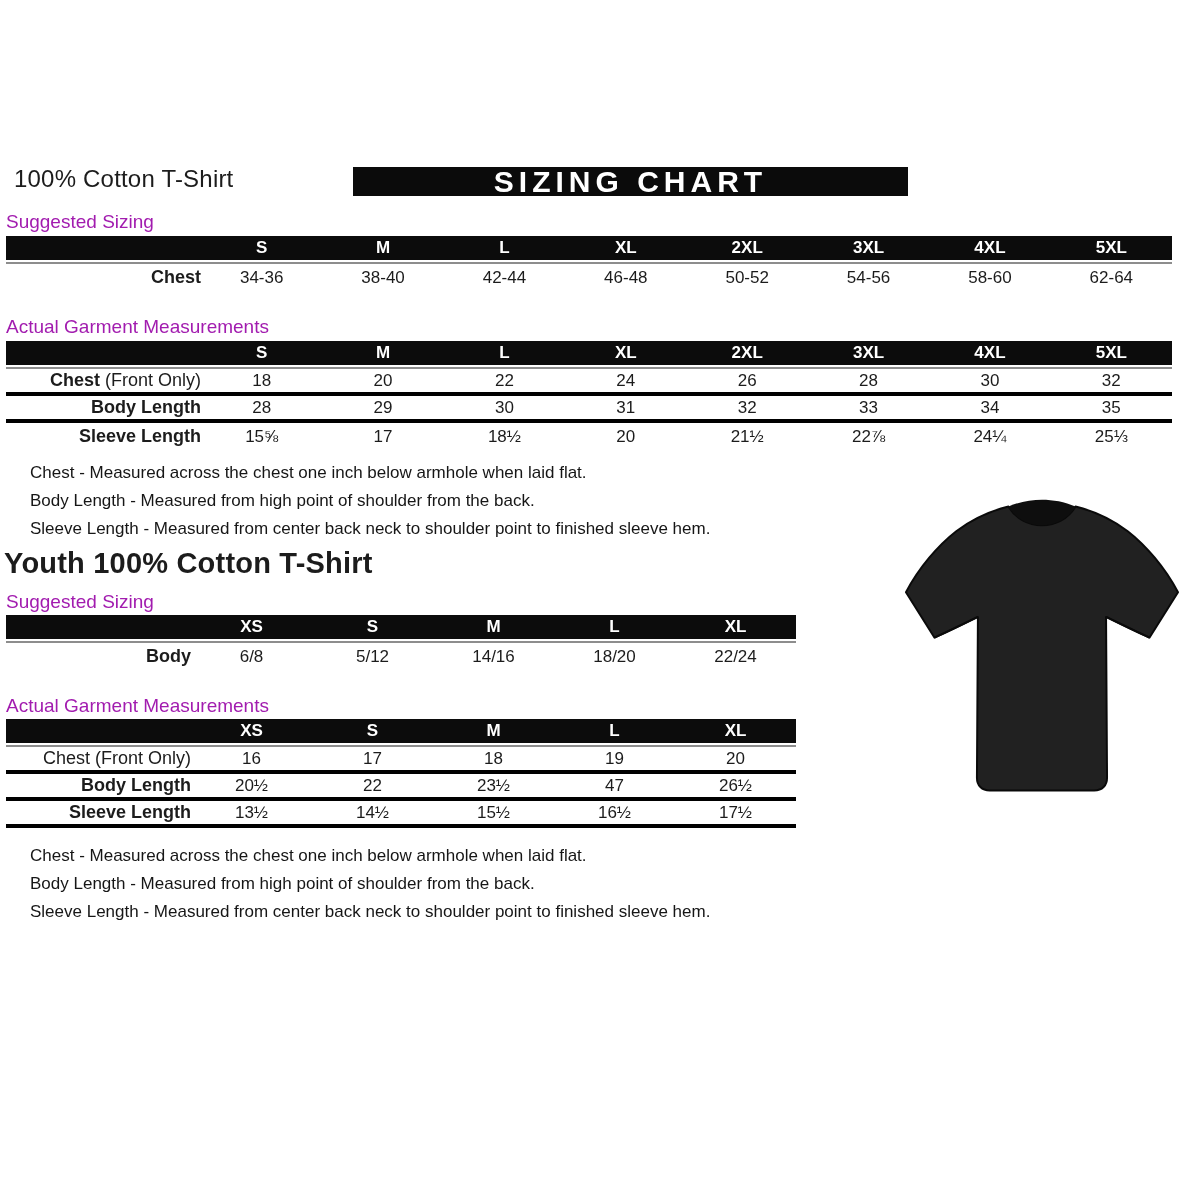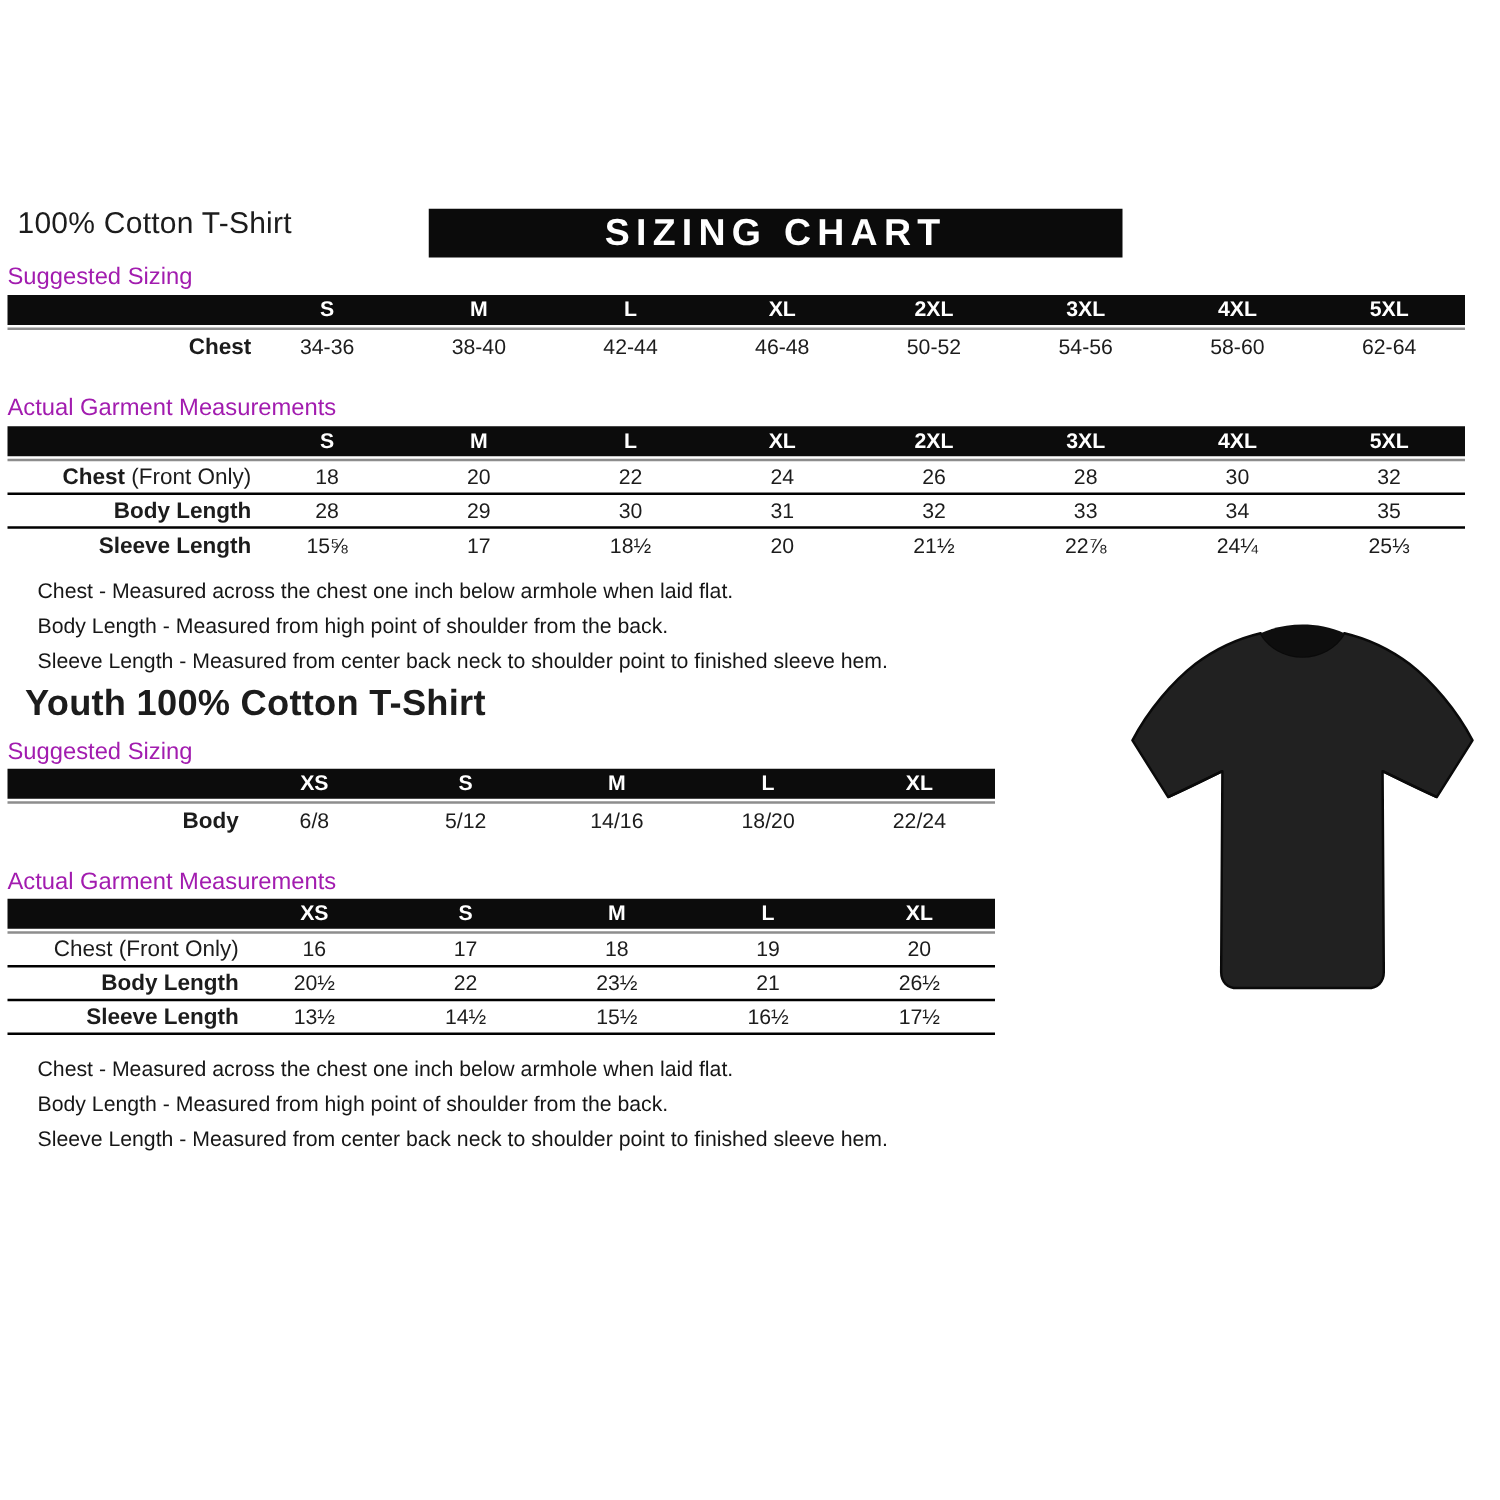--- a/index.html
+++ b/index.html
@@ -1,21 +1,21 @@
 <!DOCTYPE html>
 <html><head>
 <meta charset="utf-8">
 <style>
   * { margin:0; padding:0; box-sizing:border-box; }
   html,body { background:#fff; }
   body { font-family:"Liberation Sans", sans-serif; color:#1c1c1c; }
   .page { position:relative; width:1200px; height:1200px; background:#fff; overflow:hidden; }
 
   .title { position:absolute; left:14px; top:165px; font-size:24px; font-weight:400; letter-spacing:.2px; }
-  .banner { position:absolute; left:343px; top:167px; width:555px; height:39px; background:#0b0b0b;
+  .banner { position:absolute; left:353px; top:167px; width:555px; height:29px; background:#0b0b0b;
             display:flex; align-items:center; justify-content:center; }
   .banner span { color:#fff; font-weight:700; font-size:30px; letter-spacing:5px; }
 
   .seclabel { position:absolute; font-size:19px; color:#a21caf; }
   .lab-sug1 { left:6px; top:211px; }
   .lab-agm1 { left:6px; top:316px; }
   .lab-sug2 { left:6px; top:591px; }
   .lab-agm2 { left:6px; top:695px; }
 
   .tbl { position:absolute; }
@@ -25,29 +25,29 @@
   .t-youth-agm { left:6px; top:719px; width:790px; }
 
   .trow { display:grid; align-items:center; }
   .cols8 { grid-template-columns:195px repeat(8,1fr); }
   .cols5 { grid-template-columns:185px repeat(5,1fr); }
   .hdr { background:#0c0c0c; height:24px; }
   .hdr .cell { color:#fff; font-weight:700; font-size:17px; }
   .gapline { height:2px; background:#8d8d8d; margin-top:2px; }
   .cell { text-align:center; font-size:17px; }
   .mrow { height:27px; }
-  .mrow.sep { border-bottom:2px solid #000000; }
+  .mrow.sep { border-bottom:4px solid #000000; }
   .rowhead { text-align:right; padding-left:16px; font-size:18px; font-weight:700; }
   .rowhead .normal, .rowhead.normal { font-weight:400; }
 
   .notes { position:absolute; left:30px; font-size:17px; line-height:28px; color:#161616; }
   .notes-1 { top:459px; }
   .notes-2 { top:842px; }
 
-  .youth-title { position:absolute; left:20px; top:547px; font-size:29px; font-weight:700; letter-spacing:.2px;text-align:right; }
+  .youth-title { position:absolute; left:4px; top:547px; font-size:29px; font-weight:700; letter-spacing:.2px;text-align:right; }
 
   .tee { position:absolute; left:893px; top:477px; width:296px; height:345px; }
 </style>
 </head>
 <body>
 
 <div class="page">
 
   <div class="title">100% Cotton T-Shirt</div>
 
@@ -181,21 +181,21 @@
       <div class="cell">17</div>
       <div class="cell">18</div>
       <div class="cell">19</div>
       <div class="cell">20</div>
     </div>
     <div class="trow cols5 mrow sep">
       <div class="cell rowhead">Body Length</div>
       <div class="cell">20½</div>
       <div class="cell">22</div>
       <div class="cell">23½</div>
-      <div class="cell">21</div>
+      <div class="cell">47</div>
       <div class="cell">26½</div>
     </div>
     <div class="trow cols5 mrow sep">
       <div class="cell rowhead">Sleeve Length</div>
       <div class="cell">13½</div>
       <div class="cell">14½</div>
       <div class="cell">15½</div>
       <div class="cell">16½</div>
       <div class="cell">17½</div>
     </div>

